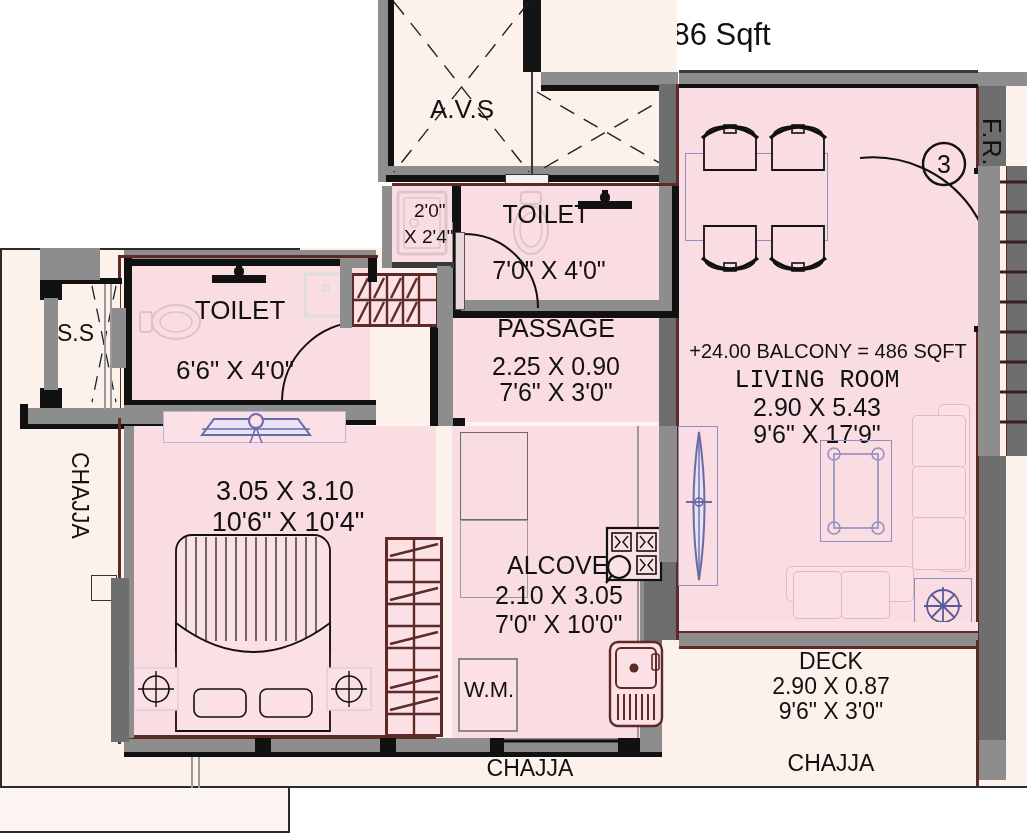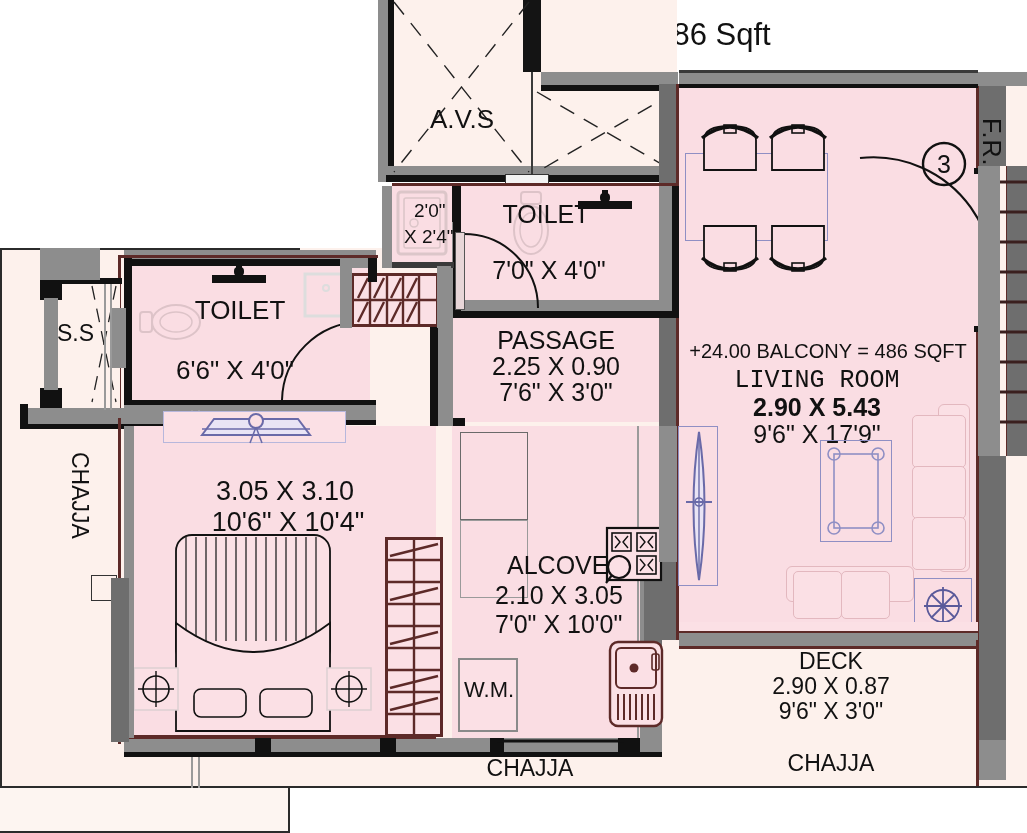--- a/index.html
+++ b/index.html
@@ -54,21 +54,21 @@
   <div class="abs blackwall" style="left:541px;top:85px;width:137px;height:6px;"></div>
 
   <svg class="abs" style="left:392px;top:0px;" width="139" height="174">
     <line x1="2" y1="2" x2="137" y2="172" stroke="#222" stroke-width="1.4" stroke-dasharray="16 11"></line>
     <line x1="137" y1="2" x2="2" y2="172" stroke="#222" stroke-width="1.4" stroke-dasharray="16 11"></line>
   </svg>
   <svg class="abs" style="left:535px;top:90px;" width="142" height="84">
     <line x1="2" y1="2" x2="140" y2="82" stroke="#222" stroke-width="1.4" stroke-dasharray="16 11"></line>
     <line x1="140" y1="2" x2="2" y2="82" stroke="#222" stroke-width="1.4" stroke-dasharray="16 11"></line>
   </svg>
-  <div class="txt" style="left:430px;top:104px;font-size:26px;">A.V.S</div>
+  <div class="txt" style="left:430px;top:94px;font-size:26px;">A.V.S</div>
 
   <div class="abs" style="left:505px;top:174px;width:44px;height:10px;background:#f3f3f3;border:1px solid #333;box-sizing:border-box;"></div>
 
   <div class="abs pink" style="left:679px;top:84px;width:299px;height:556px;"></div>
 
   <div class="abs darkgrey" style="left:978px;top:84px;width:28px;height:556px;"></div>
   <div class="abs" style="left:976px;top:84px;width:3px;height:556px;background:#5d2a28;"></div>
   <div class="abs darkgrey" style="left:1006px;top:166px;width:21px;height:290px;"></div>
   <div class="abs" style="left:1004px;top:166px;width:3px;height:290px;background:#5d2a28;"></div>
   <div class="abs cream" style="left:1006px;top:84px;width:21px;height:82px;"></div>
@@ -114,21 +114,21 @@
   </svg>
   <svg class="abs" style="left:766px;top:222px;" width="65" height="56">
     <path d="M6 4 L6 34 Q6 48 32 48 Q58 48 58 34 L58 4 Z" fill="#fadde3" stroke="#111" stroke-width="1.8"></path>
     <path d="M4 36 Q32 58 60 36" fill="none" stroke="#111" stroke-width="3.4"></path>
     <path d="M8 40 Q32 54 56 40" fill="none" stroke="#111" stroke-width="2"></path>
     <rect x="26" y="41" width="12" height="8" fill="none" stroke="#111" stroke-width="1.6"></rect>
   </svg>
 
   <div class="txt ctr" style="left:828px;top:340px;font-size:20px;">+24.00 BALCONY = 486 SQFT</div>
   <div class="txt ctr" style="left:817px;top:366px;font-size:25px;font-family:Liberation Mono, monospace;">LIVING ROOM</div>
-  <div class="txt ctr" style="left:817px;top:393px;font-size:25px;font-weight:bold;">2.90 X 5.43</div>
+  <div class="txt ctr" style="left:817px;top:393px;font-size:25px;">2.90 X 5.43</div>
   <div class="txt ctr" style="left:817px;top:420px;font-size:25px;">9'6" X 17'9"</div>
 
   <div class="furn blueline" style="left:820px;top:440px;width:72px;height:102px;"></div>
   <svg class="abs" style="left:826px;top:446px;" width="60" height="90">
     <rect x="8" y="8" width="44" height="74" fill="none" stroke="#8f8fc4" stroke-width="1.6"></rect>
     <circle cx="8" cy="8" r="6" fill="none" stroke="#8f8fc4" stroke-width="1.6"></circle>
     <circle cx="52" cy="8" r="6" fill="none" stroke="#8f8fc4" stroke-width="1.6"></circle>
     <circle cx="8" cy="82" r="6" fill="none" stroke="#8f8fc4" stroke-width="1.6"></circle>
     <circle cx="52" cy="82" r="6" fill="none" stroke="#8f8fc4" stroke-width="1.6"></circle>
   </svg>
@@ -212,21 +212,21 @@
     <rect x="2" y="2" width="48" height="62" rx="3" fill="none" stroke="#dcc6c9" stroke-width="3"></rect>
     <rect x="8" y="8" width="36" height="50" rx="2" fill="none" stroke="#dcc6c9" stroke-width="1.6"></rect>
     <circle cx="18" cy="33" r="4" fill="none" stroke="#dcc6c9" stroke-width="1.6"></circle>
   </svg>
   <div class="txt" style="left:414px;top:200px;font-size:19px;">2'0"</div>
   <div class="txt" style="left:404px;top:226px;font-size:19px;">X 2'4"</div>
   <div class="abs" style="left:392px;top:262px;width:62px;height:6px;background:#3a3a3a;"></div>
   <div class="abs greywall" style="left:382px;top:186px;width:10px;height:82px;"></div>
 
   <div class="abs pink" style="left:452px;top:318px;width:207px;height:104px;"></div>
-  <div class="txt ctr" style="left:556px;top:326px;font-size:25px;">PASSAGE</div>
+  <div class="txt ctr" style="left:556px;top:314px;font-size:25px;">PASSAGE</div>
   <div class="txt ctr" style="left:556px;top:352px;font-size:25px;">2.25 X 0.90</div>
   <div class="txt ctr" style="left:556px;top:378px;font-size:25px;">7'6" X 3'0"</div>
   <div class="abs blackwall" style="left:437px;top:418px;width:28px;height:8px;"></div>
   <div class="abs greywall" style="left:437px;top:318px;width:16px;height:108px;"></div>
   <div class="abs blackwall" style="left:430px;top:318px;width:8px;height:108px;"></div>
 
   <div class="abs pink" style="left:130px;top:265px;width:240px;height:140px;"></div>
   <div class="abs blackwall" style="left:124px;top:258px;width:252px;height:8px;"></div>
   <div class="abs greywall" style="left:124px;top:250px;width:252px;height:9px;"></div>
   <div class="abs blackwall" style="left:124px;top:258px;width:8px;height:148px;"></div>

